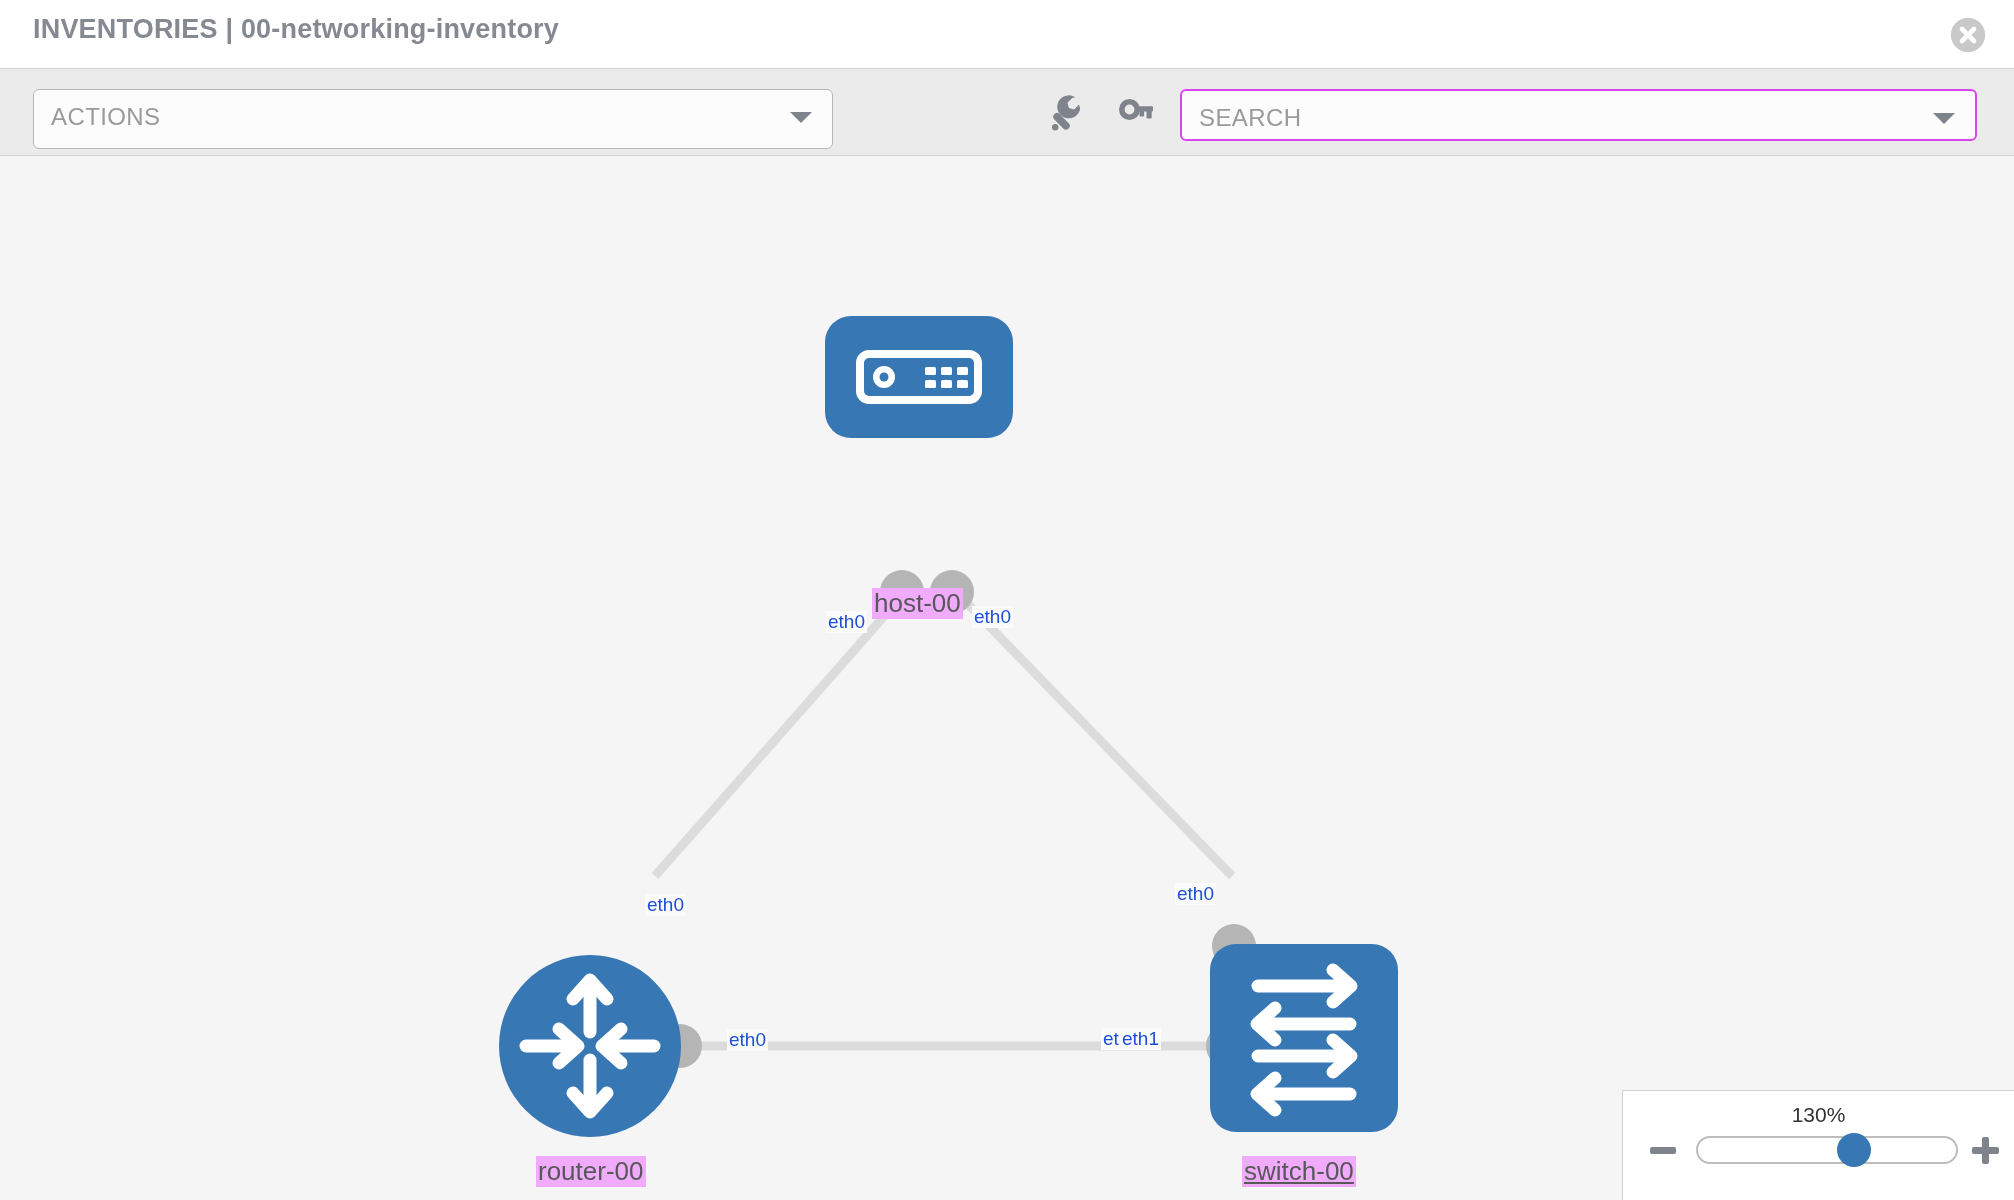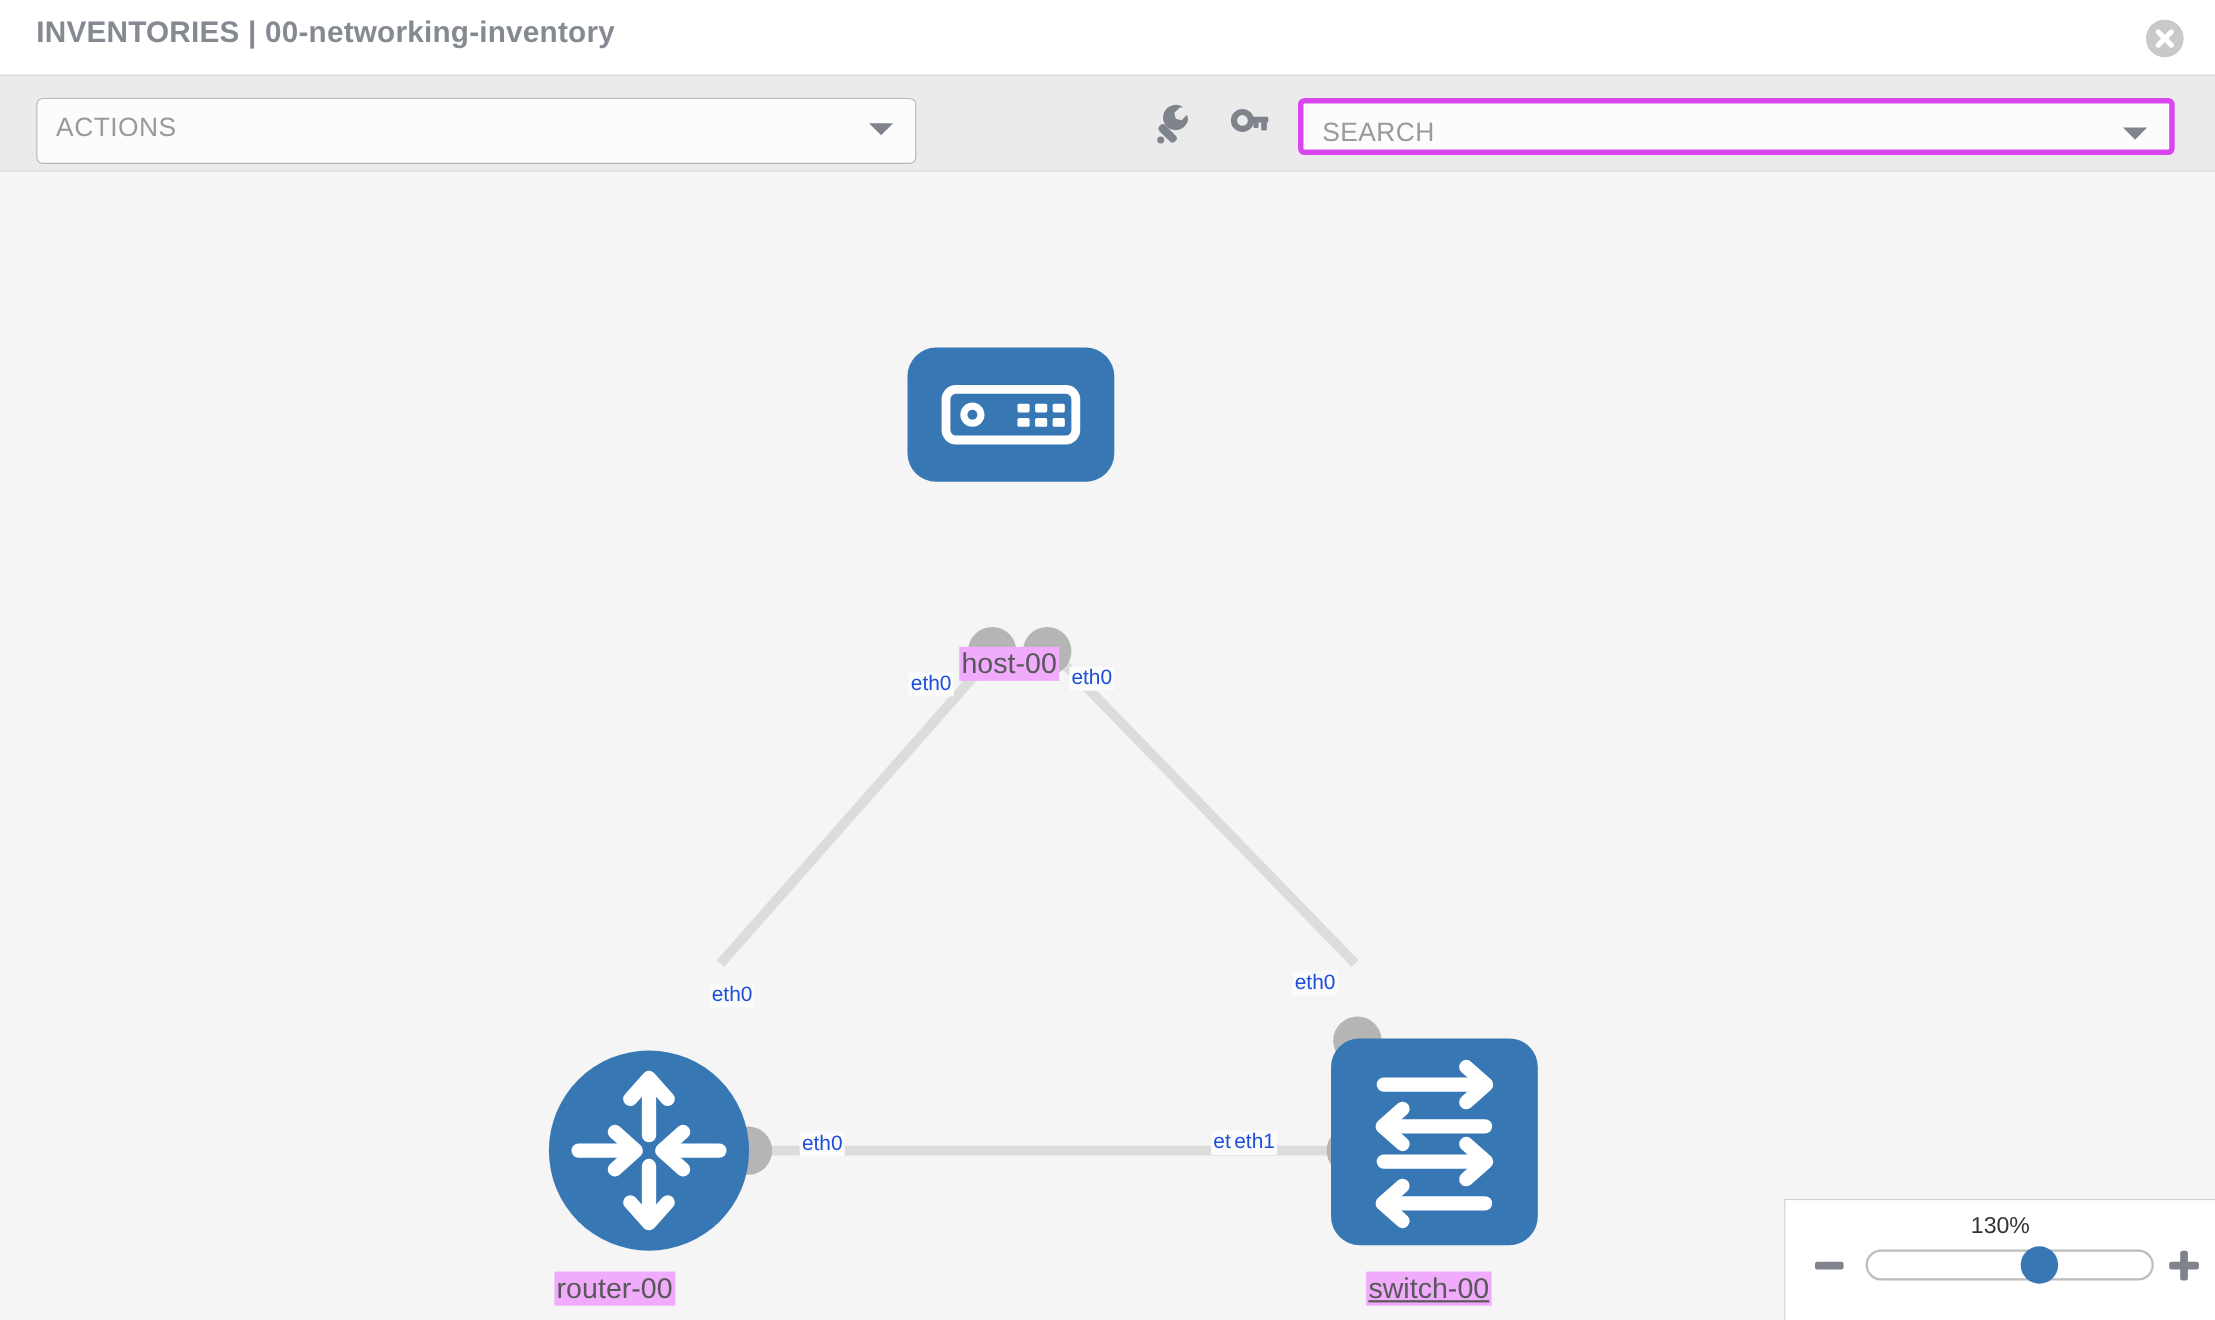--- a/index.html
+++ b/index.html
@@ -55,21 +55,21 @@
     border-top:11px solid #7f838c;
   }
   .tool-icon{
     position:absolute;top:22px;width:46px;height:46px;cursor:pointer;
   }
   .tool-icon.wrench{left:1042px;}
   .tool-icon.key{left:1110px;}
 
   .search-box{
     position:absolute;left:1180px;top:20px;width:797px;height:52px;
-    background:#fcfcfc;border:5px solid #d946ef;border-radius:6px;
+    background:#fcfcfc;border:2px solid #d946ef;border-radius:6px;
     box-sizing:border-box;cursor:text;
   }
   .search-box .lbl{
     position:absolute;left:17px;top:13px;
     font-size:24px;color:#9a9a9a;letter-spacing:0.4px;
   }
 
   
   .canvas{
     position:absolute;left:0;top:156px;width:2014px;height:1044px;
@@ -236,21 +236,21 @@
           <rect x="116" y="51" width="11" height="8" rx="1.5"></rect>
           <rect x="132" y="51" width="11" height="8" rx="1.5"></rect>
           <rect x="100" y="64" width="11" height="8" rx="1.5"></rect>
           <rect x="116" y="64" width="11" height="8" rx="1.5"></rect>
           <rect x="132" y="64" width="11" height="8" rx="1.5"></rect>
         </g>
       </g>
     </svg>
 
     <div class="nlabel" style="left:872px;top:432px;">host-00</div>
-    <div class="nlabel" style="left:504px;top:1000px;">router-00</div>
+    <div class="nlabel" style="left:536px;top:1000px;">router-00</div>
     <div class="nlabel" style="left:1242px;top:1000px;text-decoration:underline;">switch-00</div>
 
     <div class="ilabel" style="left:826px;top:455px;">eth0</div>
     <div class="ilabel" style="left:972px;top:450px;">eth0</div>
     <div class="ilabel" style="left:645px;top:738px;">eth0</div>
     <div class="ilabel" style="left:1175px;top:727px;">eth0</div>
     <div class="ilabel" style="left:727px;top:873px;">eth0</div>
     <div class="ilabel" style="left:1101px;top:872px;">eth0</div>
     <div class="ilabel" style="left:1120px;top:872px;">eth1</div>
 

